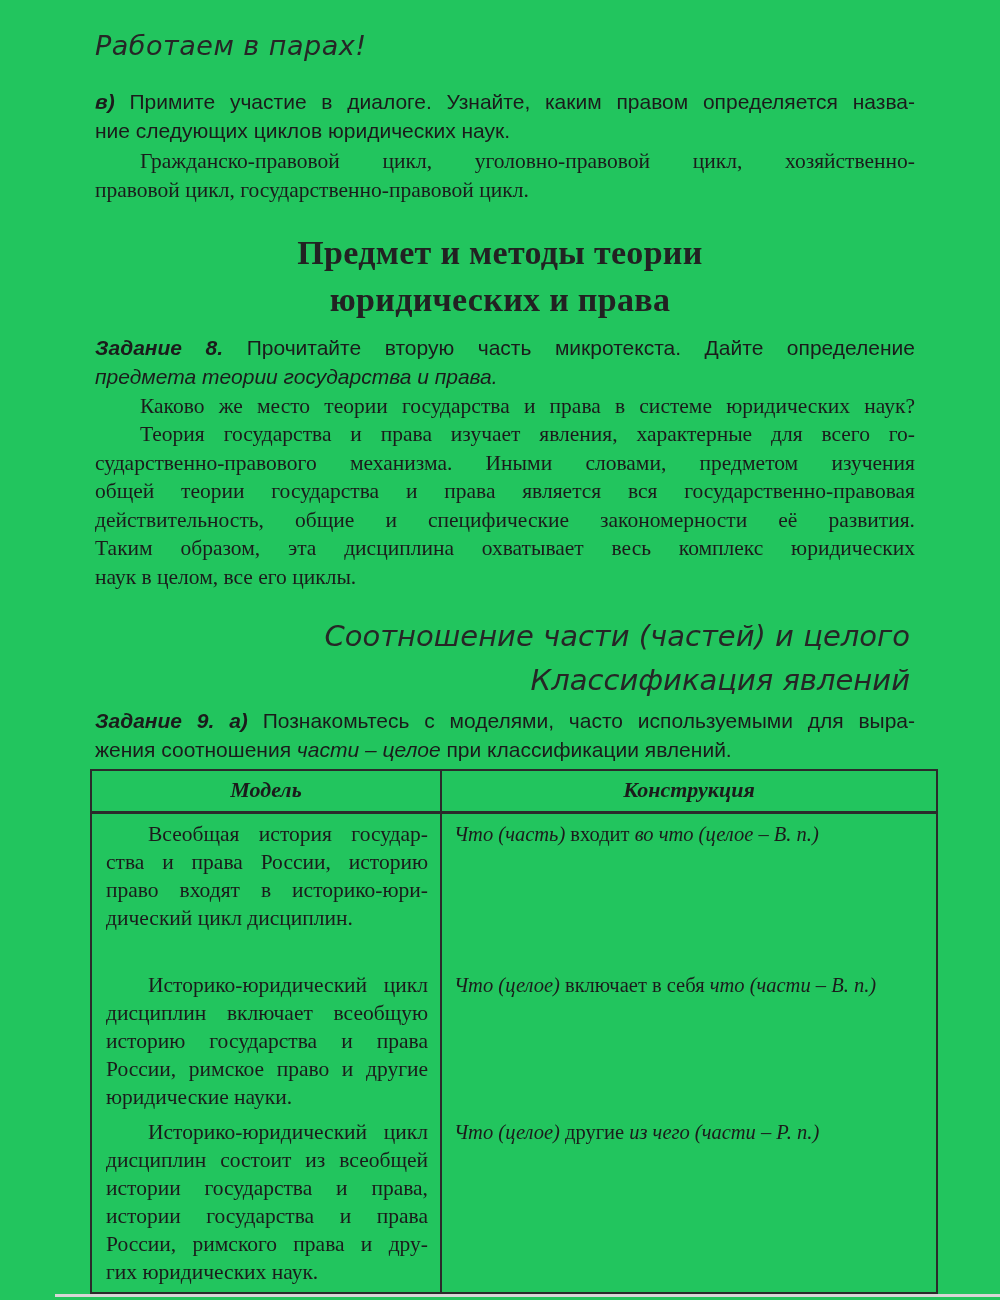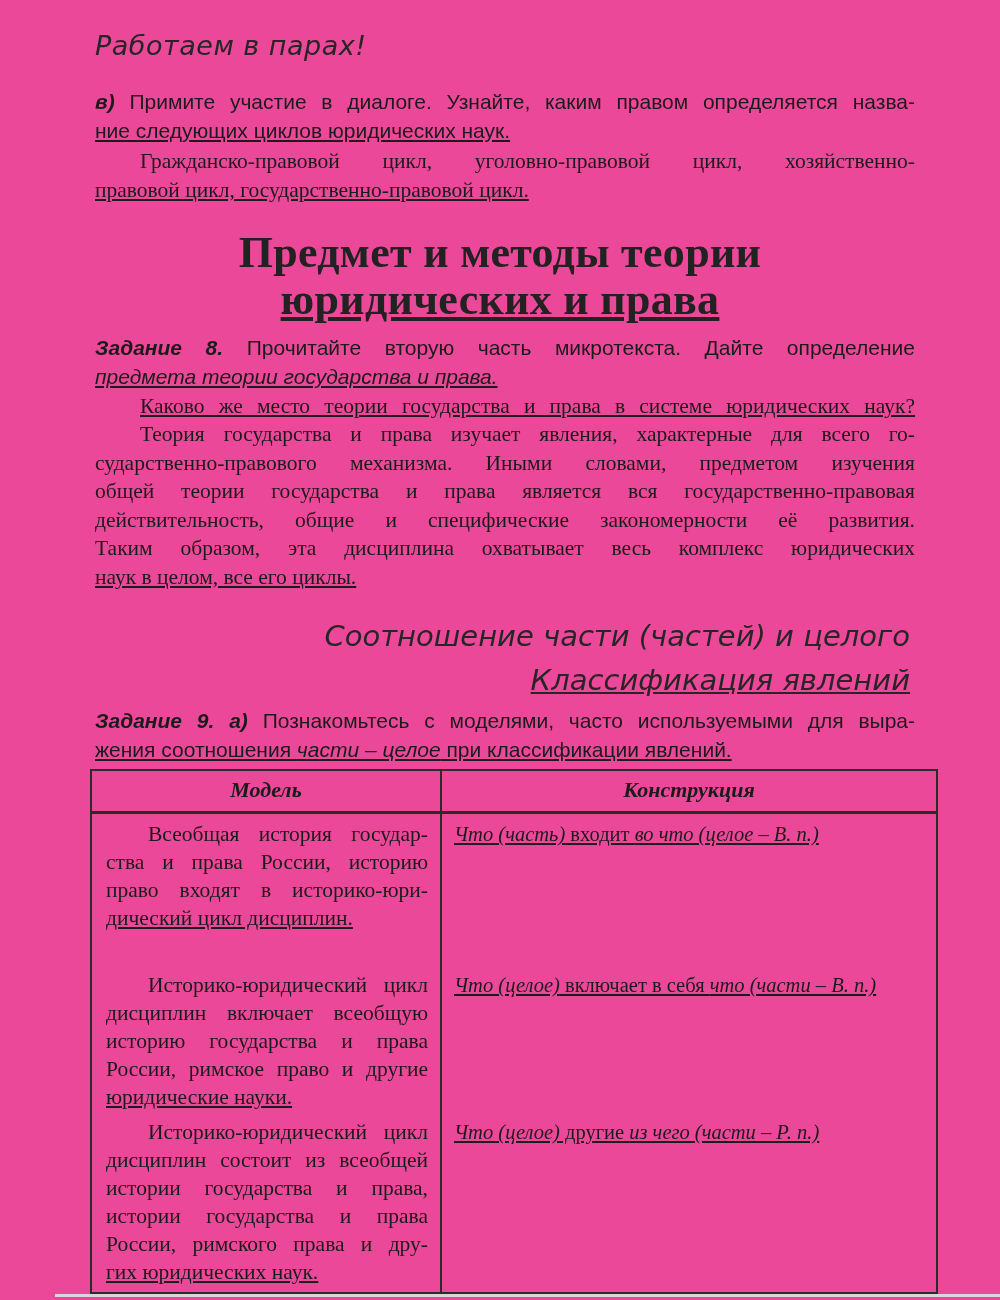--- a/index.html
+++ b/index.html
@@ -1,40 +1,40 @@
 <!DOCTYPE html>
 <html lang="ru"><head>
 <meta charset="utf-8">
 <style>
   html,body { margin:0; padding:0; background:#ffffff; }
   .page {
     position:relative; width:1000px; height:1300px;
-    background:#ec4899; color:#1b1b1b; overflow:hidden;
+    background:#22c55e; color:#1b1b1b; overflow:hidden;
     font-family:"Liberation Serif", serif;
   }
   
   .jline { display:block; text-align:justify; text-align-last:justify; }
-  .jline.last { text-align-last:left;text-decoration:underline; }
+  .jline.last { text-align-last:left; }
   .stretch .jline.last { text-align-last:justify; }
   .center-lines .jline, .center-lines .jline.last { text-align:center; text-align-last:center; }
   .right-lines .jline, .right-lines .jline.last { text-align:right; text-align-last:right; }
   .ind .jline:first-child { text-indent:45px; }
   .ind-sm .jline:first-child { text-indent:42px; }
   .bi { font-weight:bold; font-style:italic; }
   .i  { font-style:italic; }
 
   .sans  { font-family:"Liberation Sans", sans-serif; }
   .hand  { font-family:"DejaVu Sans", sans-serif; font-style:italic; color:#262626; }
 
   .abs { position:absolute; }
 
   #lesson-header   { left:95px;  top:30px;  font-size:27px; letter-spacing:.5px; }
   #intro           { left:95px;  top:87px;  width:820px; font-size:21px;   line-height:29px; }
   #cycles          { left:95px;  top:147px; width:820px; font-size:21.5px; line-height:29px; }
-  #main-title      { left:0;     top:229px; width:1000px; font-size:44px;  line-height:47px;
+  #main-title      { left:0;     top:229px; width:1000px; font-size:34px;  line-height:47px;
                      font-weight:bold; letter-spacing:.3px; color:#222; }
   #task8           { left:95px;  top:333px; width:820px; font-size:21px;   line-height:29px; }
   #question        { left:95px;  top:392px; width:820px; font-size:21.5px; line-height:28.5px; }
   #body-para       { left:95px;  top:420px; width:820px; font-size:21.5px; line-height:28.5px; }
   #section-heading { right:90px; top:614px; width:640px; font-size:29px;   line-height:44px; }
   #task9           { left:95px;  top:706px; width:820px; font-size:21px;   line-height:29px; }
 
   #models-table {
     left:90px; top:769px; width:848px;
     border:2px solid #2b2b2b;

